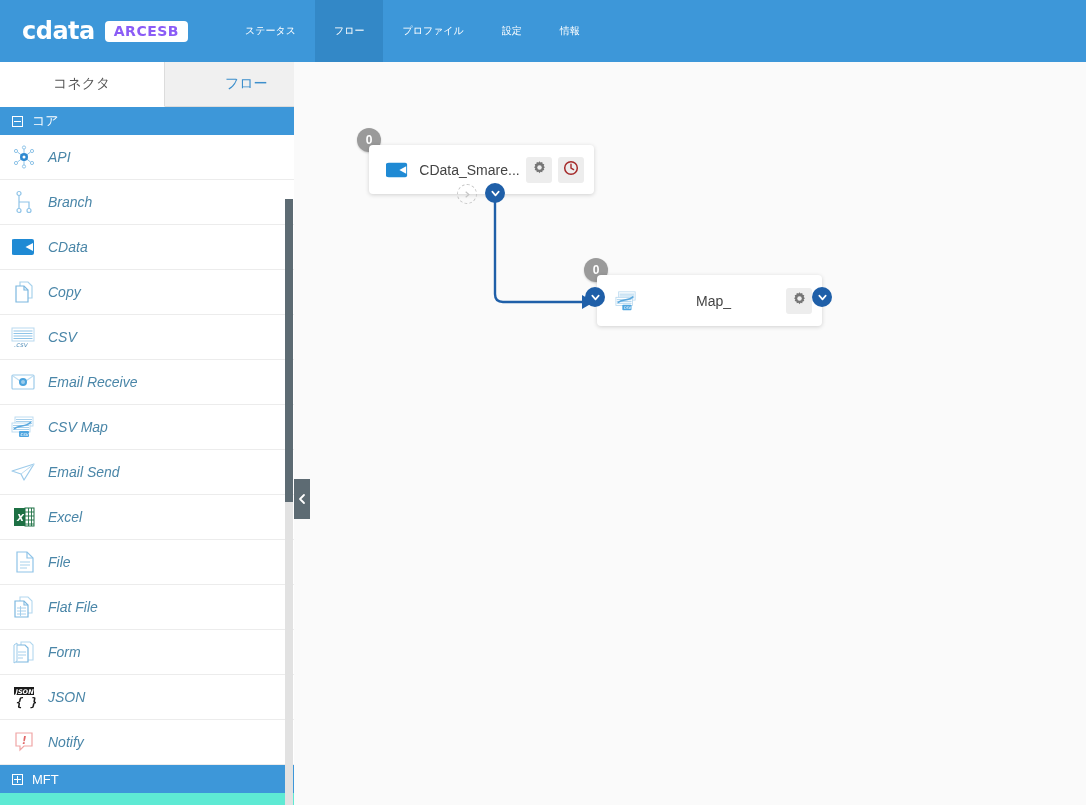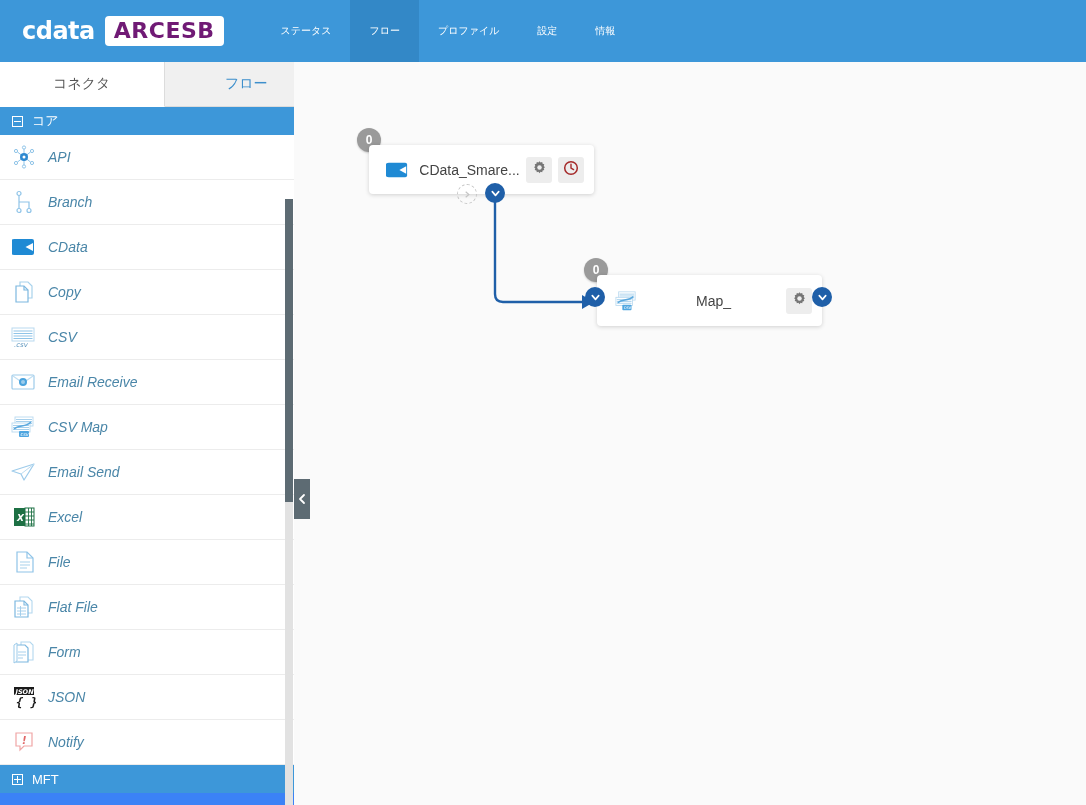--- a/index.html
+++ b/index.html
@@ -24,22 +24,22 @@
   .brand-cdata {
     color: #ffffff;
     font-size: 24px;
     font-weight: bold;
     letter-spacing: -0.5px;
     font-family: "DejaVu Sans", sans-serif;
   }
   .brand-badge {
     margin-left: 10px;
     background: #ffffff;
-    color: #701a75;
-    font-size: 22px;
+    color: #8b5cf6;
+    font-size: 14px;
     font-weight: bold;
     letter-spacing: 0.5px;
     padding: 2px 9px 3px 9px;
     border-radius: 4px;
     font-family: "DejaVu Sans", sans-serif;
   }
   .navitems { display: flex; align-items: stretch; margin-left: 20px; }
   .navitem {
     display: flex; align-items: center;
     padding: 15px 19px;
@@ -47,21 +47,21 @@
     font-size: 10px;
     cursor: pointer;
     white-space: nowrap;
   }
   .navitem.active { background: #3388c7; }
 
   
   .sidebar {
     position: absolute; left: 0; top: 62px;
     width: 329px; height: 743px;
-    background: #3b82f6;
+    background: #5eead4;
     border-right: 1px solid #dcdcdc;
     overflow: hidden;
   }
   .sidetabs { display: flex; height: 45px; }
   .sidetab {
     flex: 1;
     display: flex; align-items: center; justify-content: center;
     font-size: 14px;
     cursor: pointer;
     border-bottom: 1px solid #dcdcdc;

